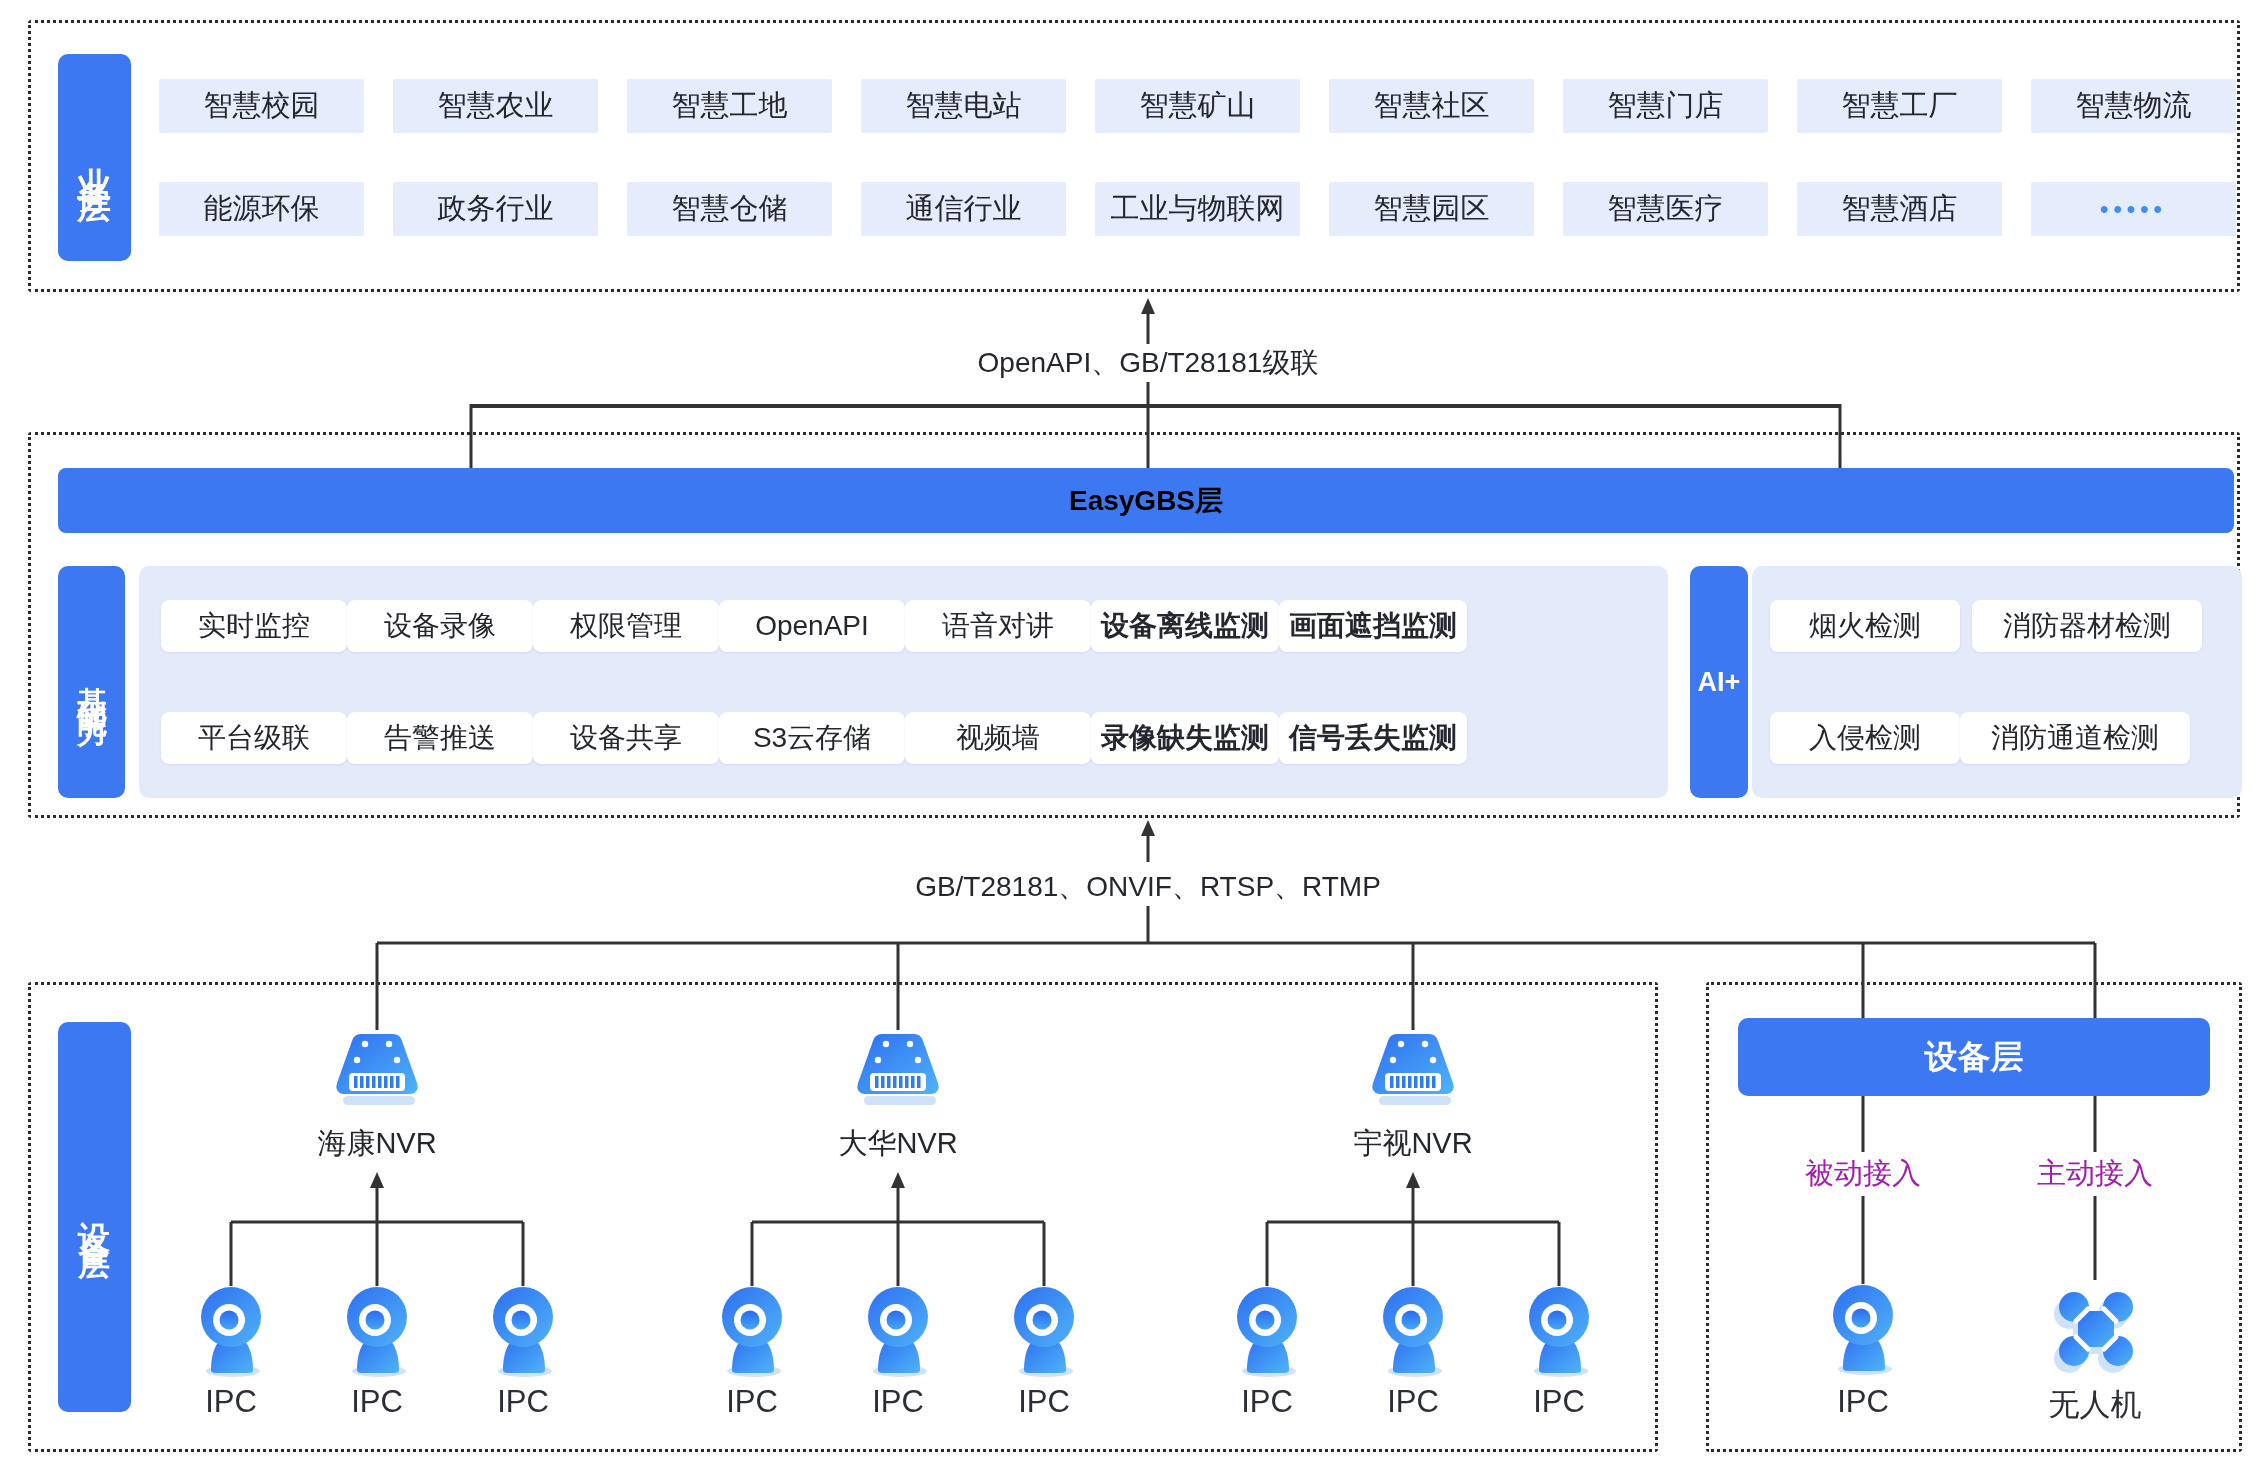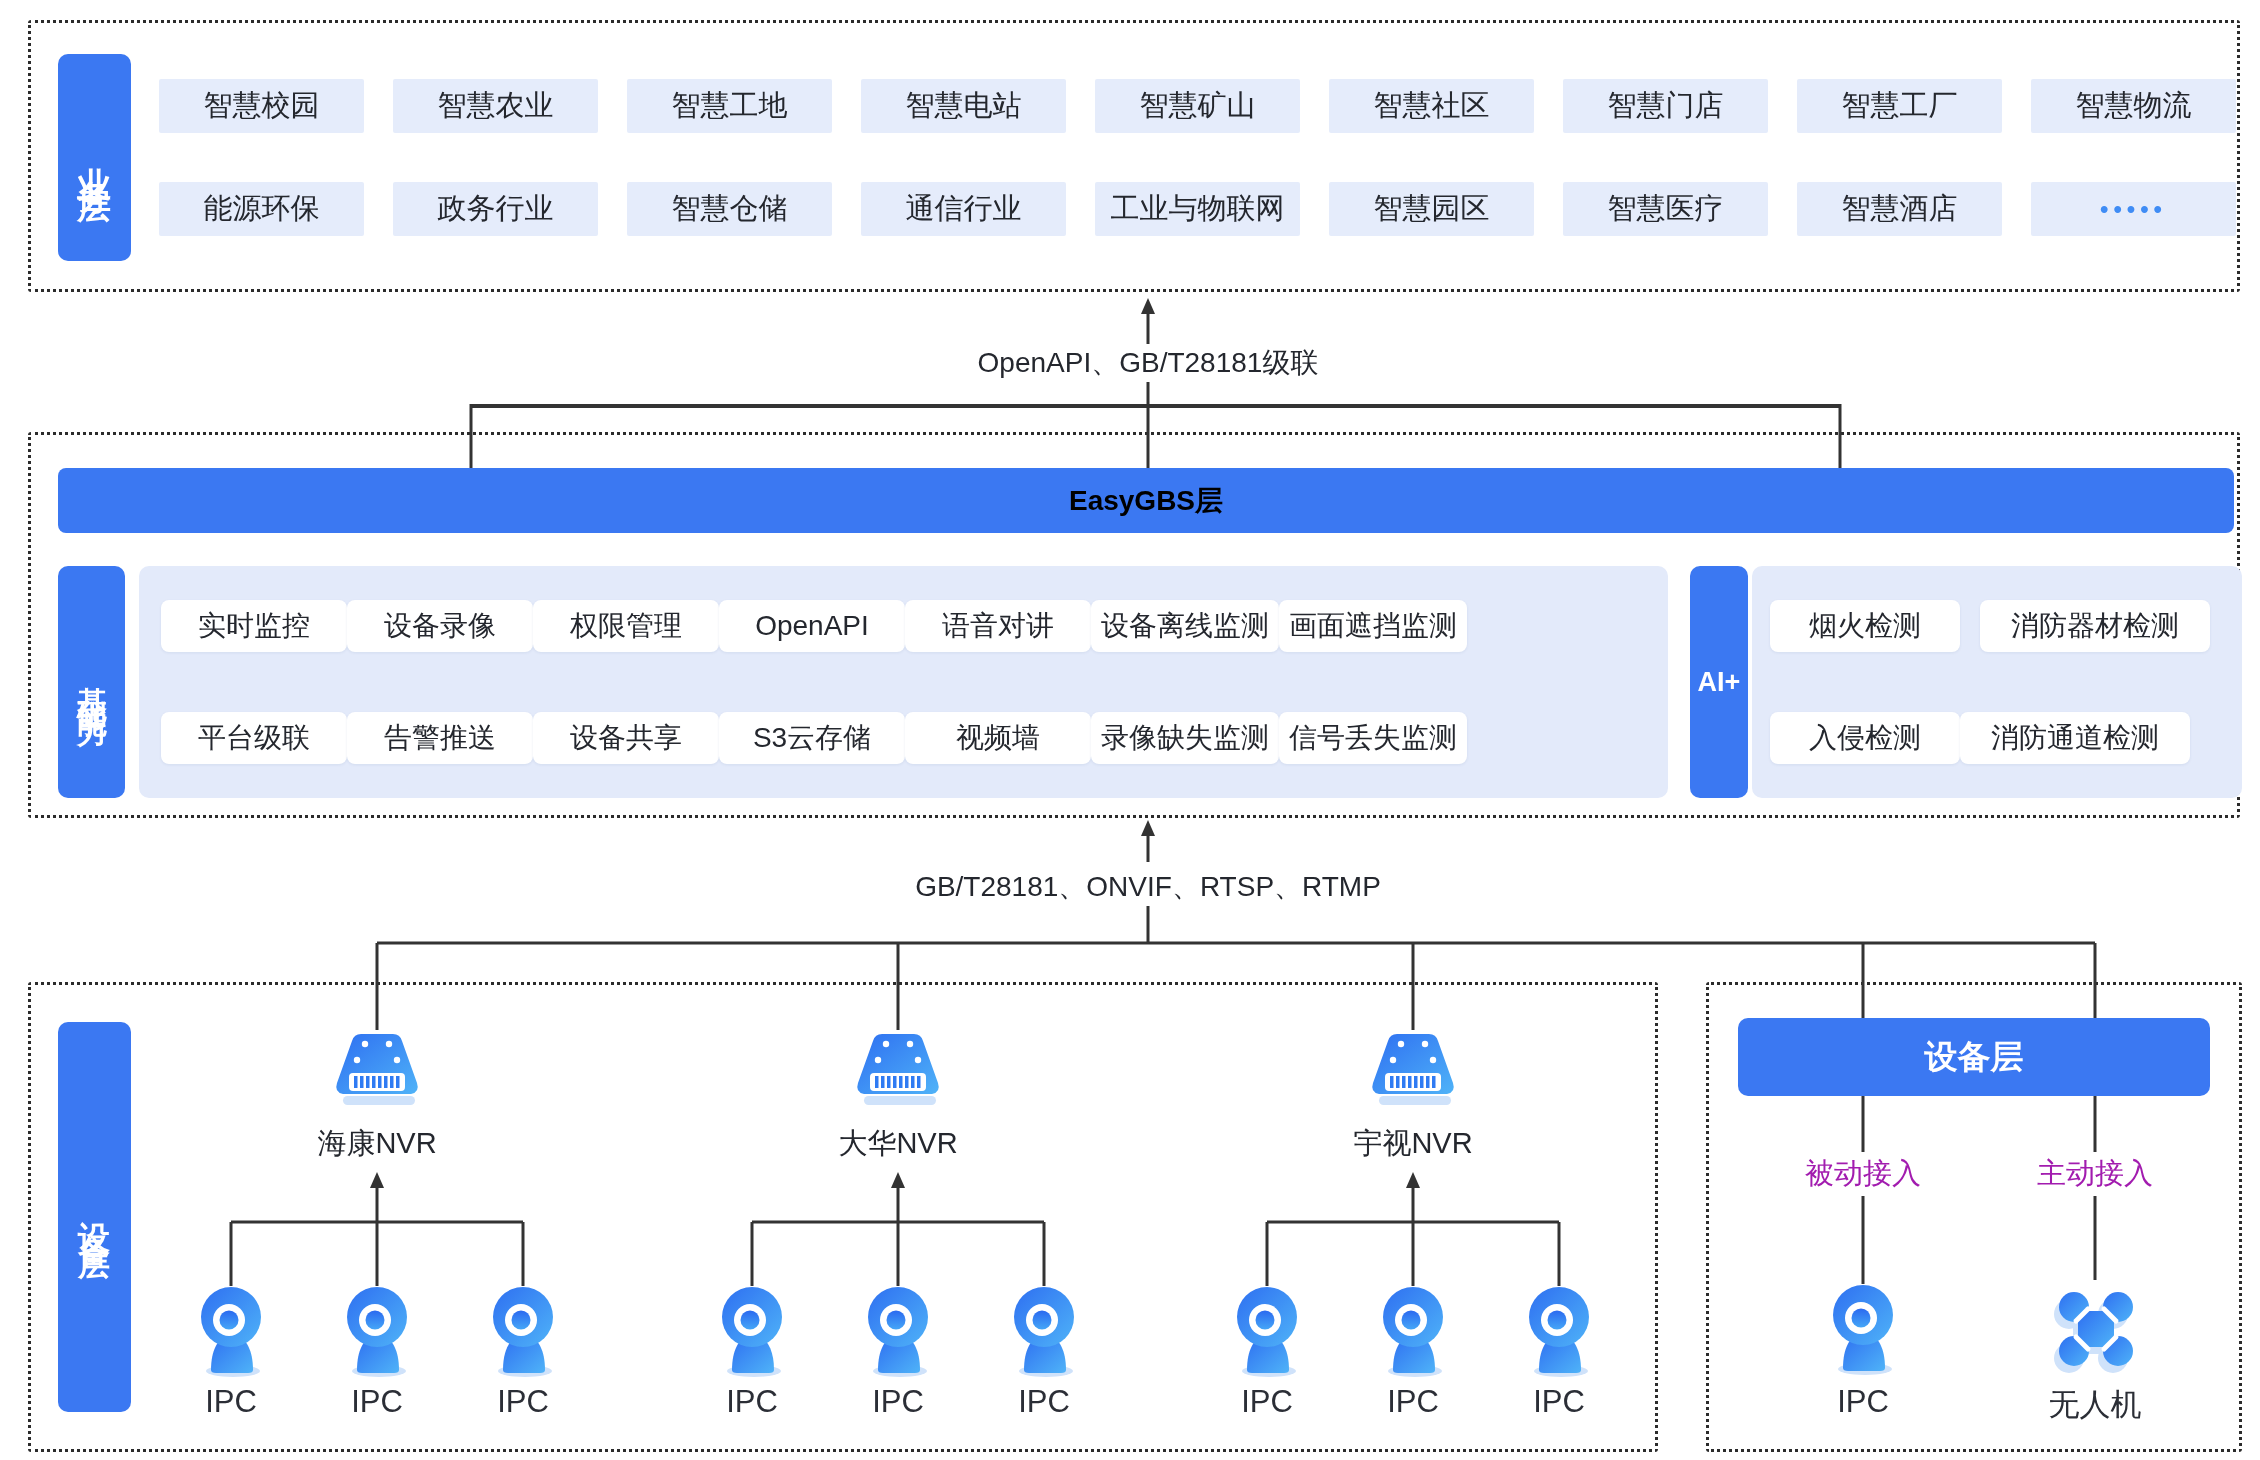--- a/index.html
+++ b/index.html
@@ -32,21 +32,21 @@
 
   
   .panel { position: absolute; background: #e3eafa; border-radius: 10px; }
   .cap-row { position: absolute; display: flex; }
   .chip-white {
     height: 52px; background: #ffffff; border-radius: 8px;
     display: flex; align-items: center; justify-content: center;
     font-size: 28px; color: #24272e; box-shadow: 0 1px 3px rgba(30,60,120,0.08);
   }
   .w-n { width: 186px; }
-  .w-w { width: 188px; }
+  .w-w { width: 188px; font-weight: bold; }
   .ai-n { width: 190px; }
   .ai-w { width: 230px; }
 
   .easygbs-bar {
     position: absolute; left: 58px; top: 468px; width: 2176px; height: 65px;
     background: #3b78f2; border-radius: 8px; color: #000000; font-weight: bold; font-size: 28px;
     display: flex; align-items: center; justify-content: center; z-index: 6;
   }
 
   .conn-label {
@@ -233,21 +233,21 @@
       <div class="chip-white w-n">设备共享</div>
       <div class="chip-white w-n">S3云存储</div>
       <div class="chip-white w-n">视频墙</div>
       <div class="chip-white w-w">录像缺失监测</div>
       <div class="chip-white w-w">信号丢失监测</div>
     </div>
 
     <div class="hlabel" style="left:1690px;top:566px;width:58px;height:232px;font-size:27px;">AI+</div>
 
     <div class="panel" style="left:1752px;top:566px;width:490px;height:232px;"></div>
-    <div class="cap-row" style="left:1770px;top:600px;gap:20px;">
+    <div class="cap-row" style="left:1770px;top:600px;gap:12px;">
       <div class="chip-white ai-n">烟火检测</div>
       <div class="chip-white ai-w">消防器材检测</div>
     </div>
     <div class="cap-row" style="left:1770px;top:712px;">
       <div class="chip-white ai-n">入侵检测</div>
       <div class="chip-white ai-w">消防通道检测</div>
     </div>
   </div>
 
   <div class="conn-label" style="left:1148px;top:868px;">GB/T28181、ONVIF、RTSP、RTMP</div>

